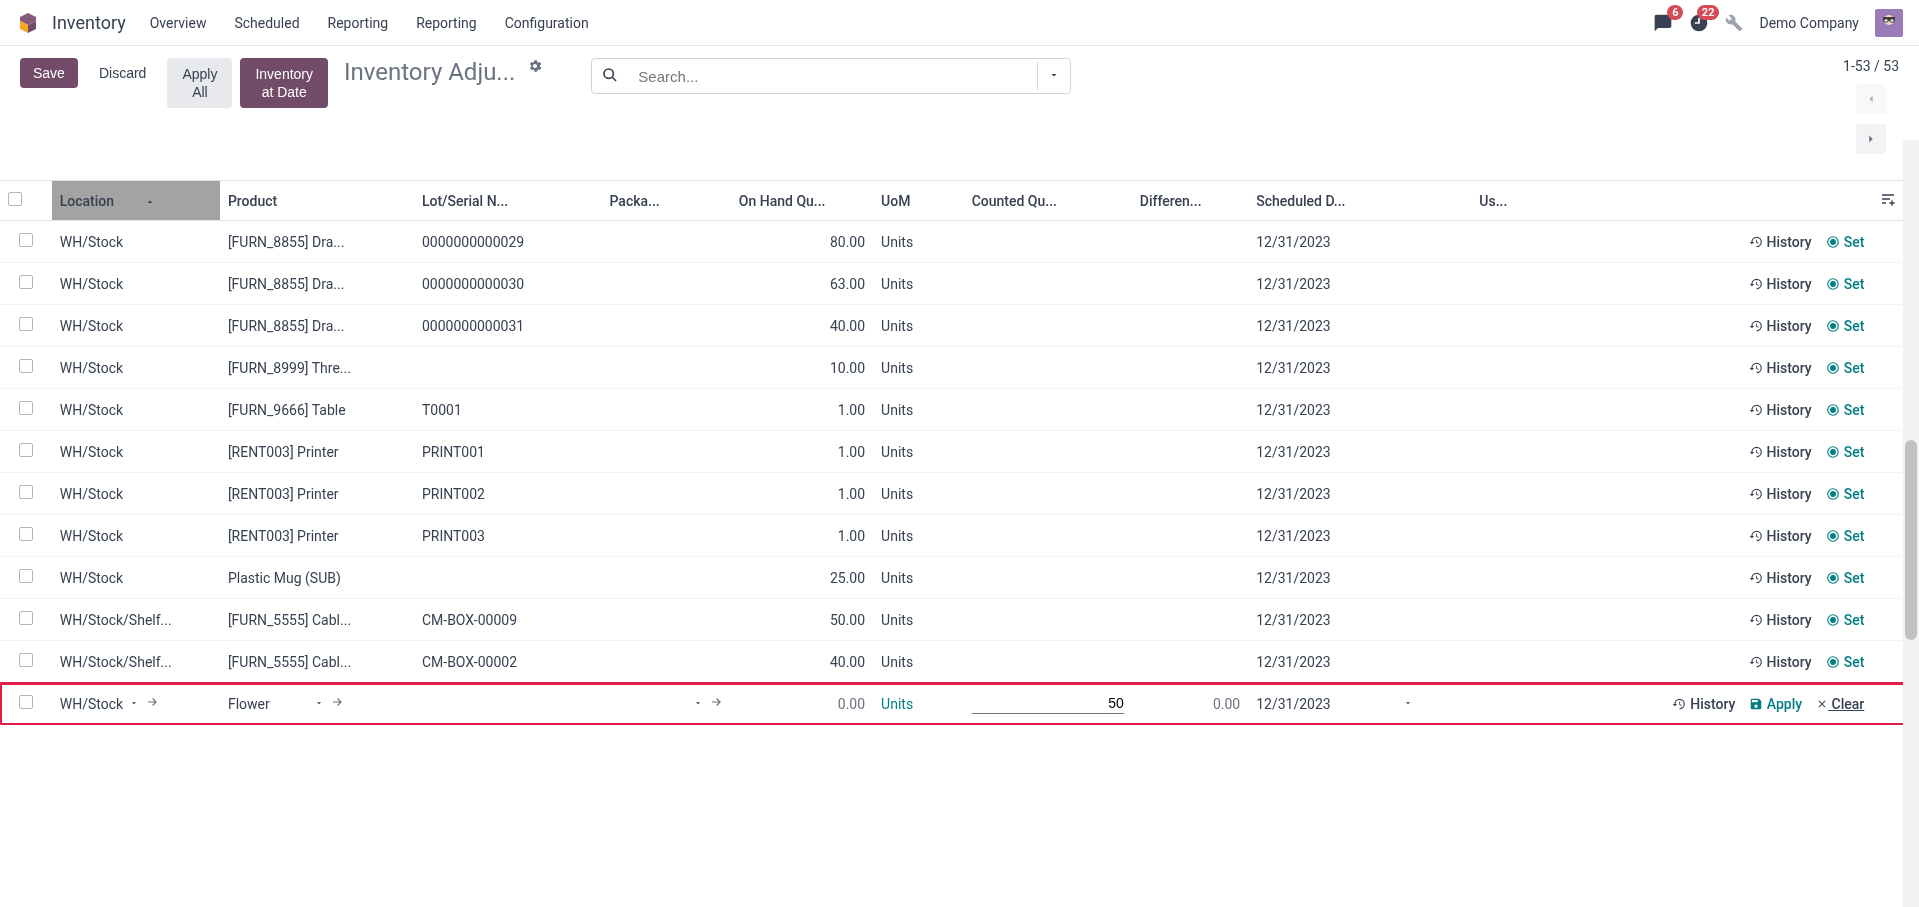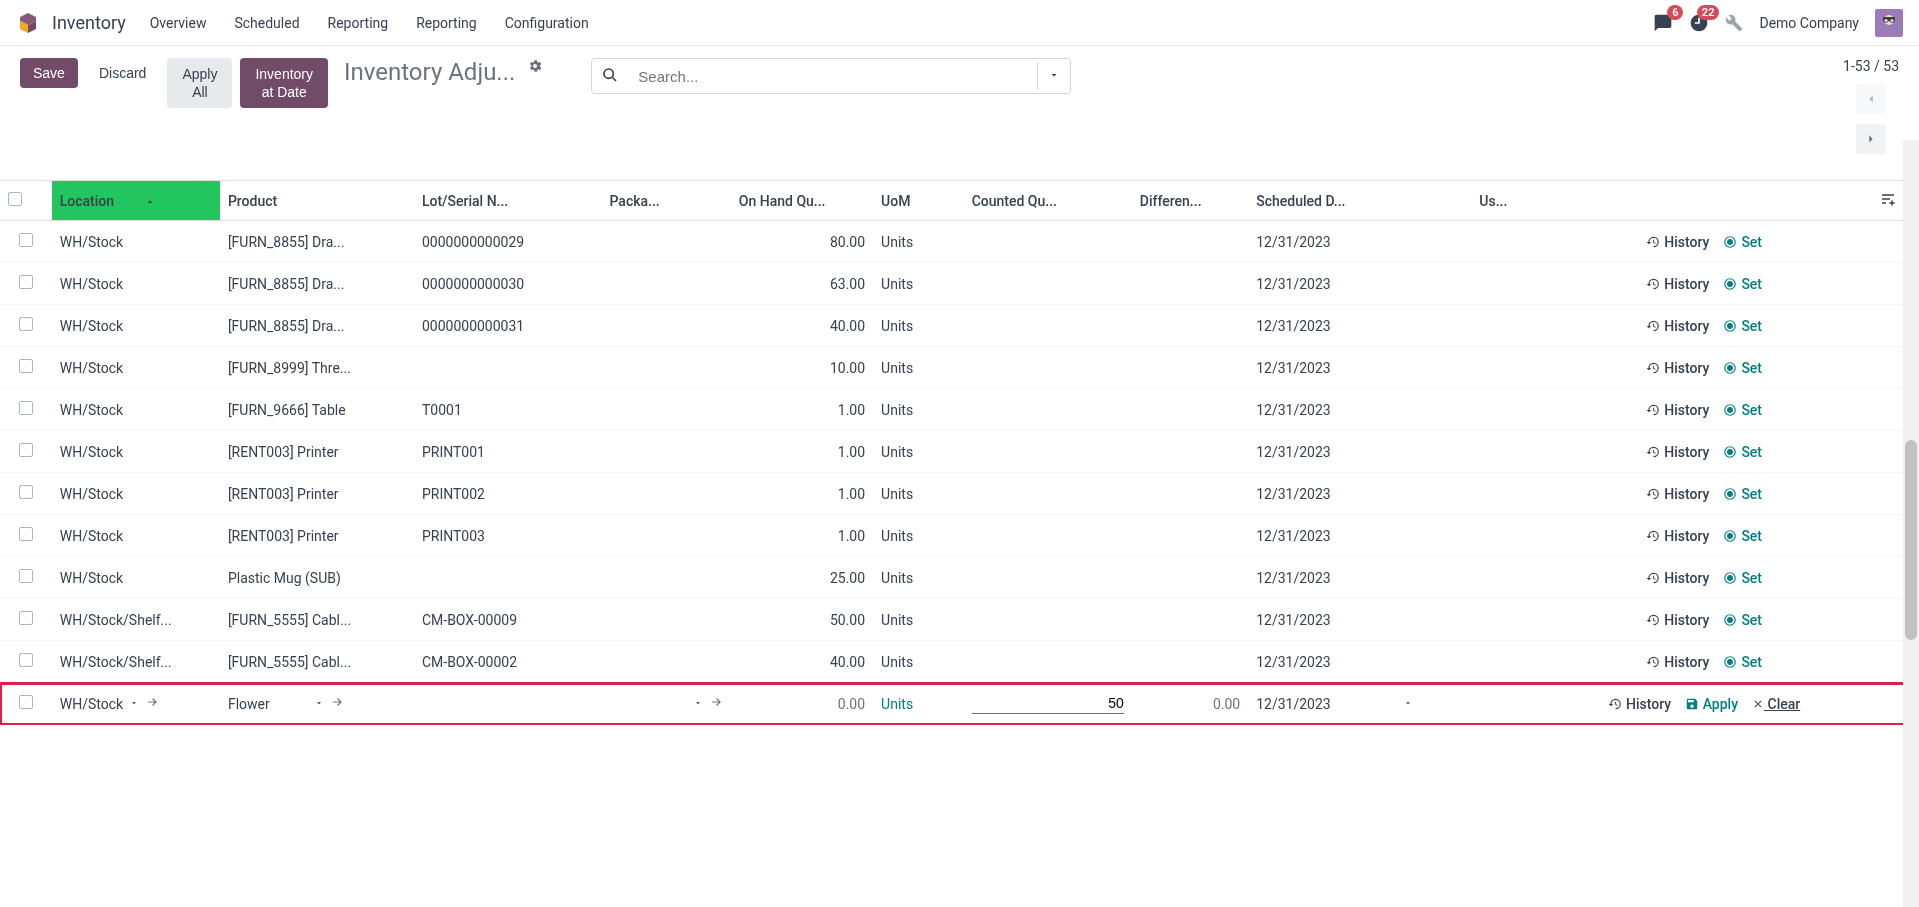--- a/index.html
+++ b/index.html
@@ -31,21 +31,21 @@
   .search-icon-wrap { padding: 0 10px; color: #6b7280; }
   .search-caret { border-left: 1px solid #d1d5db; padding: 6px 10px; cursor: pointer; }
   .pager { margin-left: auto; display: flex; align-items: center; gap: 10px; color: #374151; flex-direction: column; }
   .pager-btn { width: 30px; height: 30px; display: flex; align-items: center; justify-content: center; border: none; background: #f1f3f4; cursor: pointer; border-radius: 3px; }
   .pager-btn.disabled { opacity: 0.5; }
 
   
   .table-wrap { position: relative; }
   .table { width: 100%; border-collapse: collapse; }
   .table th { text-align: left; padding: 10px 8px; font-weight: 500; color: #374151; border-bottom: 1px solid #dee2e6; font-size: 14px; white-space: nowrap; overflow: hidden; text-overflow: ellipsis; }
-  .table th.sortable { background: #22c55e; }
+  .table th.sortable { background: #a3a3a3; }
   .table td { padding: 12px 8px; border-bottom: 1px solid #f3f4f6; white-space: nowrap; overflow: hidden; text-overflow: ellipsis; vertical-align: middle; }
   .checkbox-cell { width: 40px; text-align: center; }
   .checkbox { width: 14px; height: 14px; border: 1px solid #adb5bd; display: inline-block; border-radius: 2px; }
   .num { text-align: right; }
   .actions-cell { text-align: right; white-space: nowrap; }
   .history-btn { color: #374151; cursor: pointer; margin-right: 14px; font-weight: 500; }
   .history-icon { margin-right: 4px; }
   .set-btn { color: #017e84; cursor: pointer; font-weight: 500; }
   .set-icon { margin-right: 4px; }
   .sort-icon { margin-left: 30px; }
@@ -71,21 +71,21 @@
   .col-location { width: 130px; }
   .col-product { width: 150px; }
   .col-lot { width: 145px; }
   .col-package { width: 100px; }
   .col-onhand { width: 110px; }
   .col-uom { width: 70px; }
   .col-counted { width: 130px; }
   .col-diff { width: 90px; }
   .col-date { width: 120px; }
   .col-user { width: 50px; }
-  .col-actions { width: 260px; text-align: center; }
+  .col-actions { width: 260px; }
 </style>
 </head>
 <body>
 
 <div class="top-nav">
   <svg class="logo" viewBox="0 0 24 24">
       <path fill="#875a7b" d="M12 2L4 6v4l8 4 8-4V6z"></path>
       <path fill="#f5a623" d="M4 10v8l8 4v-8z"></path>
       <path fill="#714b67" d="M20 10v8l-8 4v-8z"></path>
     </svg>

